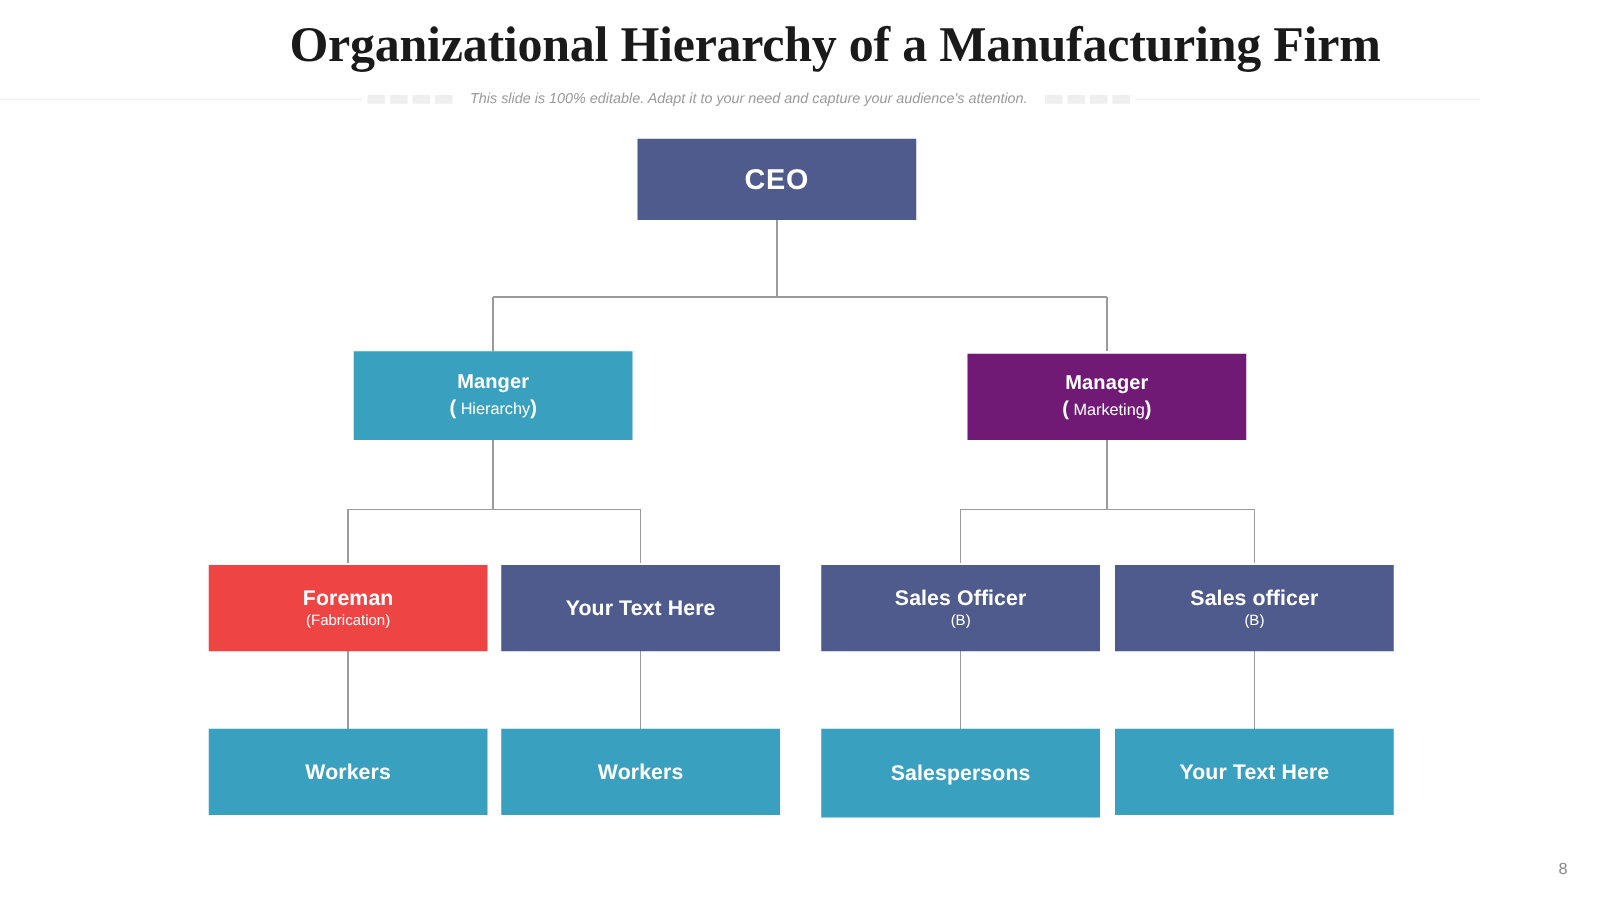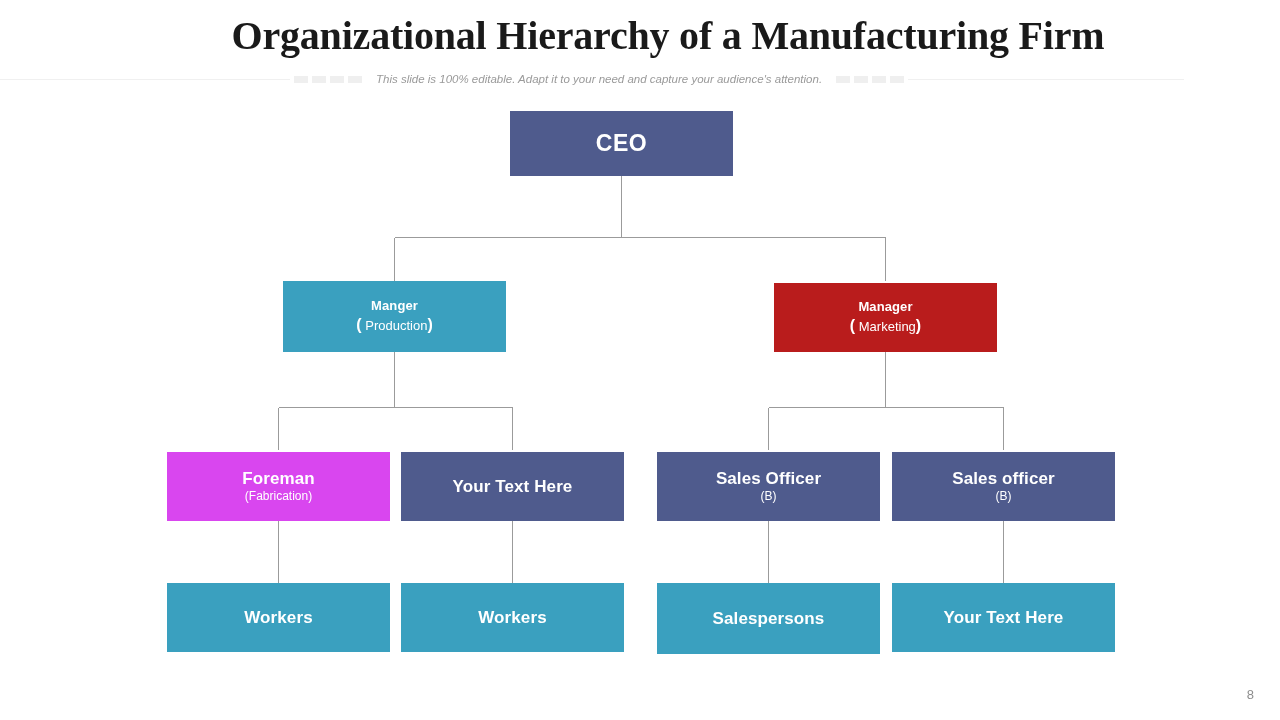--- a/index.html
+++ b/index.html
@@ -65,21 +65,21 @@
     letter-spacing: 0.1px;
     white-space: nowrap;
   }
   .node .sub {
     font-size: 12px;
     font-weight: normal;
     margin-top: 2px;
     white-space: nowrap;
   }
   .node.ceo .main { font-size: 23px; letter-spacing: 0.6px; }
-  .node.lvl2 .main { font-size: 13px; }
+  .node.lvl2 .main { font-size: 16px; }
   .node.lvl2 .sub { font-size: 13px; }
   .node.lvl4 .main { font-size: 17px; }
 
   .paren { font-weight: bold; font-size: 16px; }
 
   .page-num {
     position: absolute;
     right: 26px; bottom: 18px;
     font-size: 13px;
     color: #8d8d8d;
@@ -137,32 +137,32 @@
       </g>
     </svg>
 
     <div class="node ceo" style="left:510px; top:111px; width:223px; height:65px; background:#4f5b8d;">
       <span class="main">CEO</span>
     </div>
 
     <div class="node lvl2" style="left:283px; top:281px; width:223px; height:71px; background:#3aa0bf;">
       <span class="main">Manger</span>
       <span class="sub">
-        <span class="paren">(</span>&nbsp;<span>Production</span><span class="paren">)</span>
+        <span class="paren">(</span>&nbsp;<span>Hierarchy</span><span class="paren">)</span>
       </span>
     </div>
 
-    <div class="node lvl2" style="left:774px; top:283px; width:223px; height:69px; background:#b91c1c;">
+    <div class="node lvl2" style="left:774px; top:283px; width:223px; height:69px; background:#701a75;">
       <span class="main">Manager</span>
       <span class="sub">
         <span class="paren">(</span>&nbsp;<span>Marketing</span><span class="paren">)</span>
       </span>
     </div>
 
-    <div class="node lvl3" style="left:167px; top:452px; width:223px; height:69px; background:#d946ef;">
+    <div class="node lvl3" style="left:167px; top:452px; width:223px; height:69px; background:#ef4444;">
       <span class="main">Foreman</span>
       <span class="sub">(Fabrication)</span>
     </div>
 
     <div class="node lvl3" style="left:401px; top:452px; width:223px; height:69px; background:#4f5b8d;">
       <span class="main">Your Text Here</span>
     </div>
 
     <div class="node lvl3" style="left:657px; top:452px; width:223px; height:69px; background:#4f5b8d;">
       <span class="main">Sales Officer</span>

